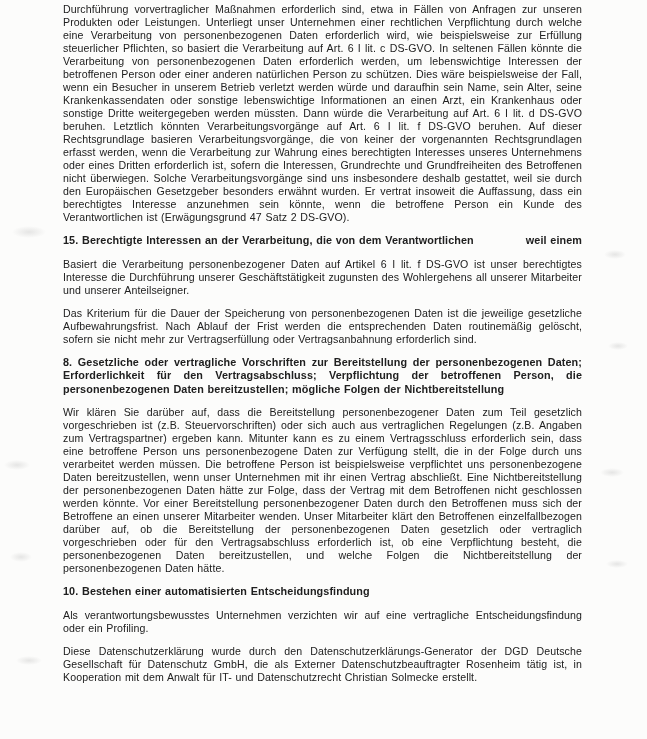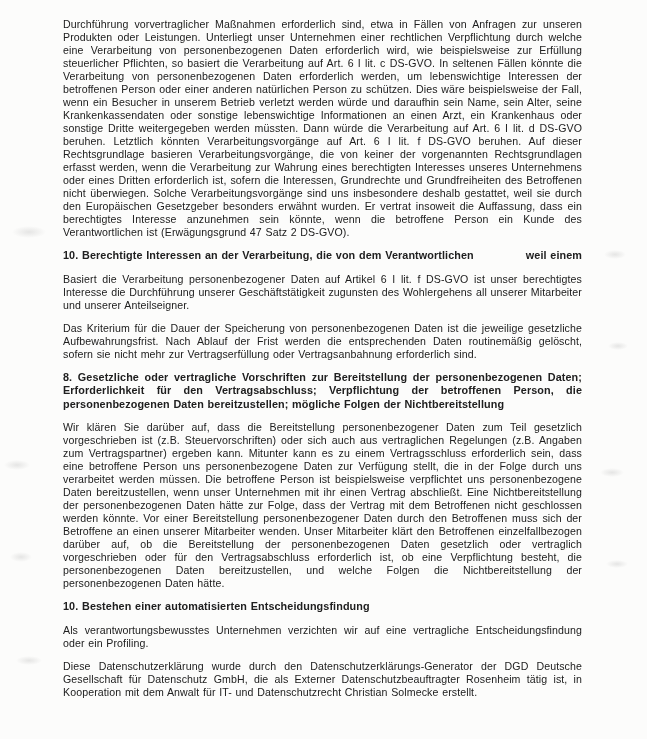--- a/index.html
+++ b/index.html
@@ -10,21 +10,21 @@
     width: 647px;
     height: 739px;
     overflow: hidden;
     background: #fcfcfb;
     position: relative;
   }
   .page {
     box-sizing: border-box;
     width: 647px;
     height: 739px;
-    padding: 18px 65px 0 63px;
+    padding: 3px 65px 0 63px;
     font-family: "Liberation Sans", "DejaVu Sans", sans-serif;
     font-size: 10.6px;
     line-height: 13px;
     color: #222;
     text-align: justify;
     letter-spacing: 0.1px;
     word-spacing: 0.6px;
     filter: blur(0.28px) contrast(1.02);
     position: relative;
     z-index: 2;
@@ -77,21 +77,21 @@
 <div class="smudge s6"></div>
 <div class="smudge s7"></div>
 <div class="smudge s8"></div>
 
 <div class="page">
 
   <p class="para">Durchführung vorvertraglicher Maßnahmen erforderlich sind, etwa in Fällen von Anfragen zur unseren Produkten oder Leistungen. Unterliegt unser Unternehmen einer rechtlichen Verpflichtung durch welche eine Verarbeitung von personenbezogenen Daten erforderlich wird, wie beispielsweise zur Erfüllung steuerlicher Pflichten, so basiert die Verarbeitung auf Art. 6 I lit. c DS-GVO. In seltenen Fällen könnte die Verarbeitung von personenbezogenen Daten erforderlich werden, um lebenswichtige Interessen der betroffenen Person oder einer anderen natürlichen Person zu schützen. Dies wäre beispielsweise der Fall, wenn ein Besucher in unserem Betrieb verletzt werden würde und daraufhin sein Name, sein Alter, seine Krankenkassendaten oder sonstige lebenswichtige Informationen an einen Arzt, ein Krankenhaus oder sonstige Dritte weitergegeben werden müssten. Dann würde die Verarbeitung auf Art. 6 I lit. d DS-GVO beruhen. Letztlich könnten Verarbeitungsvorgänge auf Art. 6 I lit. f DS-GVO beruhen. Auf dieser Rechtsgrundlage basieren Verarbeitungsvorgänge, die von keiner der vorgenannten Rechtsgrundlagen erfasst werden, wenn die Verarbeitung zur Wahrung eines berechtigten Interesses unseres Unternehmens oder eines Dritten erforderlich ist, sofern die Interessen, Grundrechte und Grundfreiheiten des Betroffenen nicht überwiegen. Solche Verarbeitungsvorgänge sind uns insbesondere deshalb gestattet, weil sie durch den Europäischen Gesetzgeber besonders erwähnt wurden. Er vertrat insoweit die Auffassung, dass ein berechtigtes Interesse anzunehmen sein könnte, wenn die betroffene Person ein Kunde des Verantwortlichen ist (Erwägungsgrund 47 Satz 2 DS-GVO).</p>
 
   <h3 class="heading">
     <span class="h10-line1">
-      <span>10. Berechtigte Interessen an der Verarbeitung, die von dem Verantwortlichen</span>
+      <span>15. Berechtigte Interessen an der Verarbeitung, die von dem Verantwortlichen</span>
       <span>weil einem</span>
     </span>
   </h3>
 
   <p class="para">Basiert die Verarbeitung personenbezogener Daten auf Artikel 6 I lit. f DS-GVO ist unser berechtigtes Interesse die Durchführung unserer Geschäftstätigkeit zugunsten des Wohlergehens all unserer Mitarbeiter und unserer Anteilseigner.</p>
 
 
   <p class="para">Das Kriterium für die Dauer der Speicherung von personenbezogenen Daten ist die jeweilige gesetzliche Aufbewahrungsfrist. Nach Ablauf der Frist werden die entsprechenden Daten routinemäßig gelöscht, sofern sie nicht mehr zur Vertragserfüllung oder Vertragsanbahnung erforderlich sind.</p>
 
   <h3 class="heading">8. Gesetzliche oder vertragliche Vorschriften zur Bereitstellung der personenbezogenen Daten; Erforderlichkeit für den Vertragsabschluss; Verpflichtung der betroffenen Person, die personenbezogenen Daten bereitzustellen; mögliche Folgen der Nichtbereitstellung</h3>

